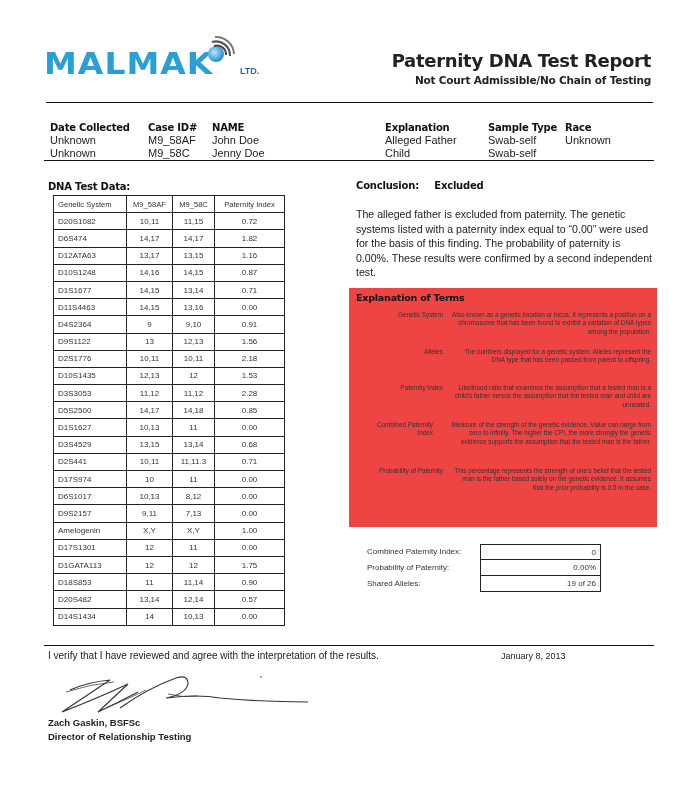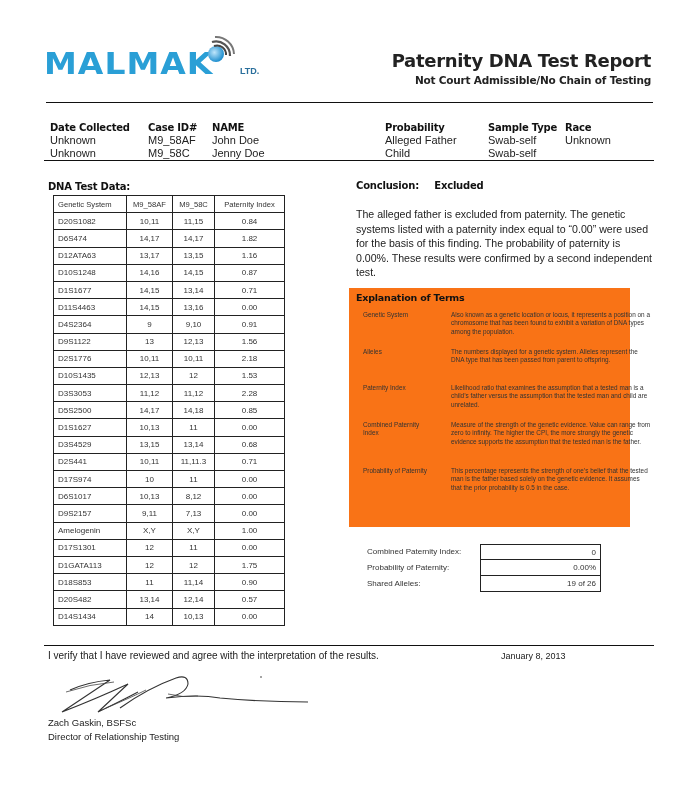--- a/index.html
+++ b/index.html
@@ -31,37 +31,37 @@
   table.dna td.c, table.dna th.c { text-align: center; }
   table.dna .col1 { width: 73px; text-align: left; }
   table.dna .col2 { width: 46px; }
   table.dna .col3 { width: 42px; }
   table.dna .col4 { width: 70px; }
 
   .conclusion { position: absolute; left: 356px; top: 180px; font-size: 10px; font-weight: bold; font-family: "DejaVu Sans", sans-serif; letter-spacing: -0.2px; }
   .conclusion span + span { margin-left: 12px; }
   .conclusion-text { position: absolute; left: 356px; top: 207px; width: 298px; font-size: 10.6px; line-height: 14.5px; color: #222; }
 
-  .terms { position: absolute; left: 349px; top: 288px; width: 281px; height: 239px; background: #f97316; }
+  .terms { position: absolute; left: 349px; top: 288px; width: 308px; height: 239px; background: #ef4444; text-align: right; }
   .terms-title { position: absolute; left: 7px; top: 4px; font-size: 9.5px; font-weight: bold; font-family: "DejaVu Sans", sans-serif; letter-spacing: -0.2px; }
   .term { position: absolute; left: 14px; width: 290px; font-size: 6.4px; line-height: 8.4px; color: #333; }
   .term .t { position: absolute; left: 0; top: 0; width: 80px; }
   .term .d { position: absolute; left: 88px; top: 0; width: 200px; }
 
   .summary { position: absolute; left: 367px; top: 544px; font-size: 8px; color: #333; }
   .summary .row { position: relative; height: 16px; }
   .summary .lbl { position: absolute; left: 0; top: 3px; white-space: nowrap; }
   .summary .val { position: absolute; left: 113px; top: 0; width: 121px; height: 16px; border: 1px solid #222;
                   text-align: right; padding: 3px 4px 0 0; }
   .summary .row + .row .val { border-top: none; }
 
   .verify { position: absolute; left: 48px; top: 650px; font-size: 10px; color: #222; }
   .date { position: absolute; left: 501px; top: 651px; font-size: 9px; color: #222; }
   .signature { position: absolute; left: 48px; top: 668px; width: 270px; height: 50px; }
-  .signer { position: absolute; left: 48px; top: 716px; font-size: 9.5px; line-height: 14px; color: #222; }
+  .signer { position: absolute; left: 48px; top: 716px; font-size: 9.5px; line-height: 14px; color: #222; font-weight: bold; }
 </style>
 </head>
 <body>
 
 <div class="logo">
   <span class="logo-text">MALMAK</span>
   <svg class="logo-swirl" viewBox="0 0 34 32">
     <defs>
       <radialGradient id="g1" cx="40%" cy="40%" r="60%">
         <stop offset="0%" stop-color="#bfe6fb"></stop>
@@ -90,21 +90,21 @@
   <div class="h">Case ID#</div>
   <div class="v">M9_58AF</div>
   <div class="v">M9_58C</div>
 </div>
 <div class="info" style="left:212px; top:121px;">
   <div class="h">NAME</div>
   <div class="v">John Doe</div>
   <div class="v">Jenny Doe</div>
 </div>
 <div class="info" style="left:385px; top:121px;">
-  <div class="h">Probability</div>
+  <div class="h">Explanation</div>
   <div class="v">Alleged Father</div>
   <div class="v">Child</div>
 </div>
 <div class="info" style="left:488px; top:121px;">
   <div class="h">Sample Type</div>
   <div class="v">Swab-self</div>
   <div class="v">Swab-self</div>
 </div>
 <div class="info" style="left:565px; top:121px;">
   <div class="h">Race</div>
@@ -123,21 +123,21 @@
       <th class="col2 c">M9_58AF</th>
       <th class="col3 c">M9_58C</th>
       <th class="col4 c">Paternity Index</th>
     </tr>
   </thead>
   <tbody id="dna-body">
       <tr>
         <td class="col1">D20S1082</td>
         <td class="col2 c">10,11</td>
         <td class="col3 c">11,15</td>
-        <td class="col4 c">0.84</td>
+        <td class="col4 c">0.72</td>
       </tr>
       <tr>
         <td class="col1">D6S474</td>
         <td class="col2 c">14,17</td>
         <td class="col3 c">14,17</td>
         <td class="col4 c">1.82</td>
       </tr>
       <tr>
         <td class="col1">D12ATA63</td>
         <td class="col2 c">13,17</td>

